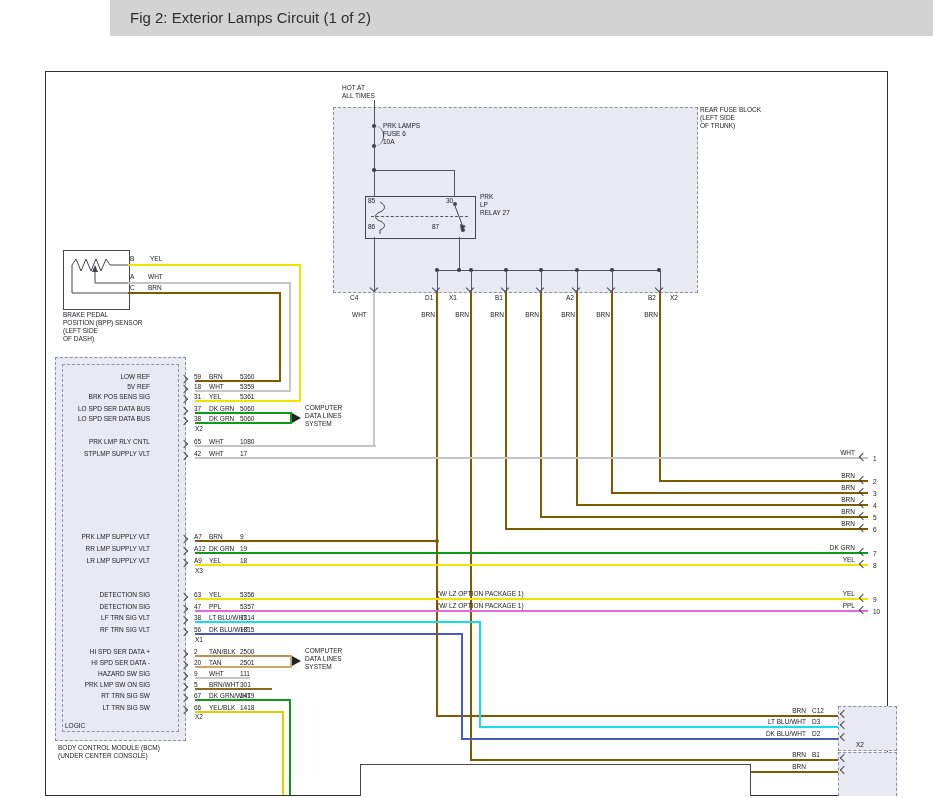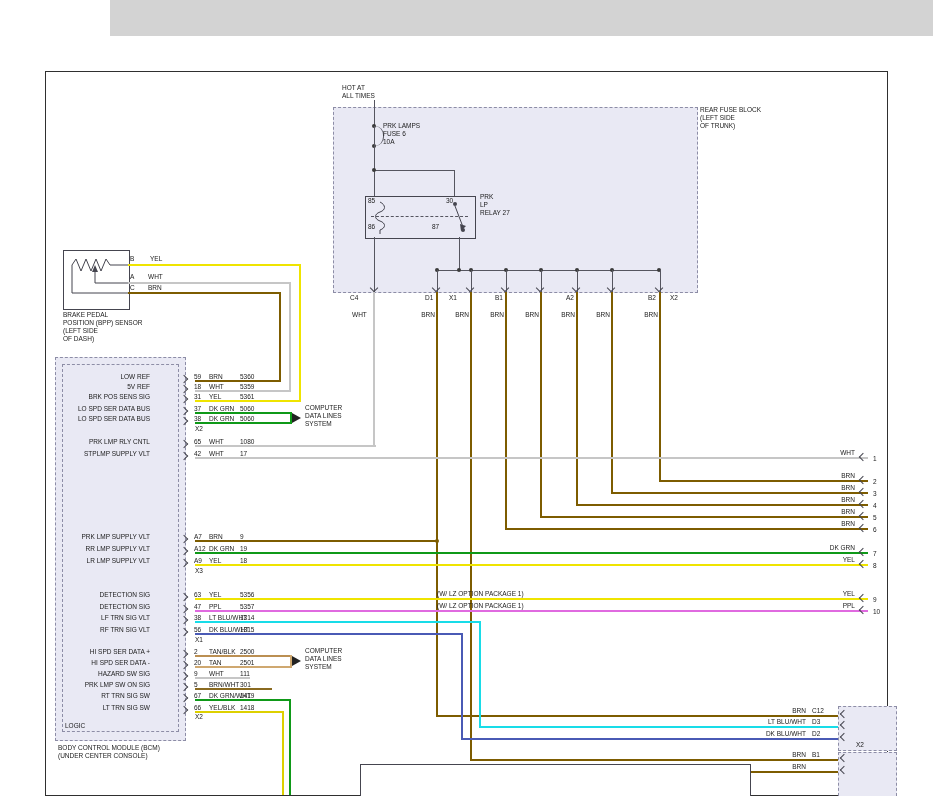--- a/index.html
+++ b/index.html
@@ -39,20 +39,21 @@
   .bright .bc{position:absolute;left:0;top:0;width:62px;text-align:right;}
   .bright .bt{position:absolute;left:68px;top:0;}
   .bright .bch{position:absolute;left:97px;top:4px;}
 </style>
 </head>
 <body>
 
 <div id="page">
 
   <div class="titlebar"></div>
+  <div class="title">Fig 2: Exterior Lamps Circuit (1 of 2)</div>
 
   <div class="frame" style="left:45px;top:71px;width:841px;height:723px;"></div>
 
   <div class="panel" style="left: 333px; top: 107px; width: 363px; height: 184px; background-color: rgb(233, 233, 244);"></div>
   <div class="ml" style="left:700px;top:106px;">
     <div>REAR FUSE BLOCK</div>
     <div>(LEFT SIDE</div>
     <div>OF TRUNK)</div>
   </div>
   <div class="ml c" style="left:342px;top:84px;width:64px;">

